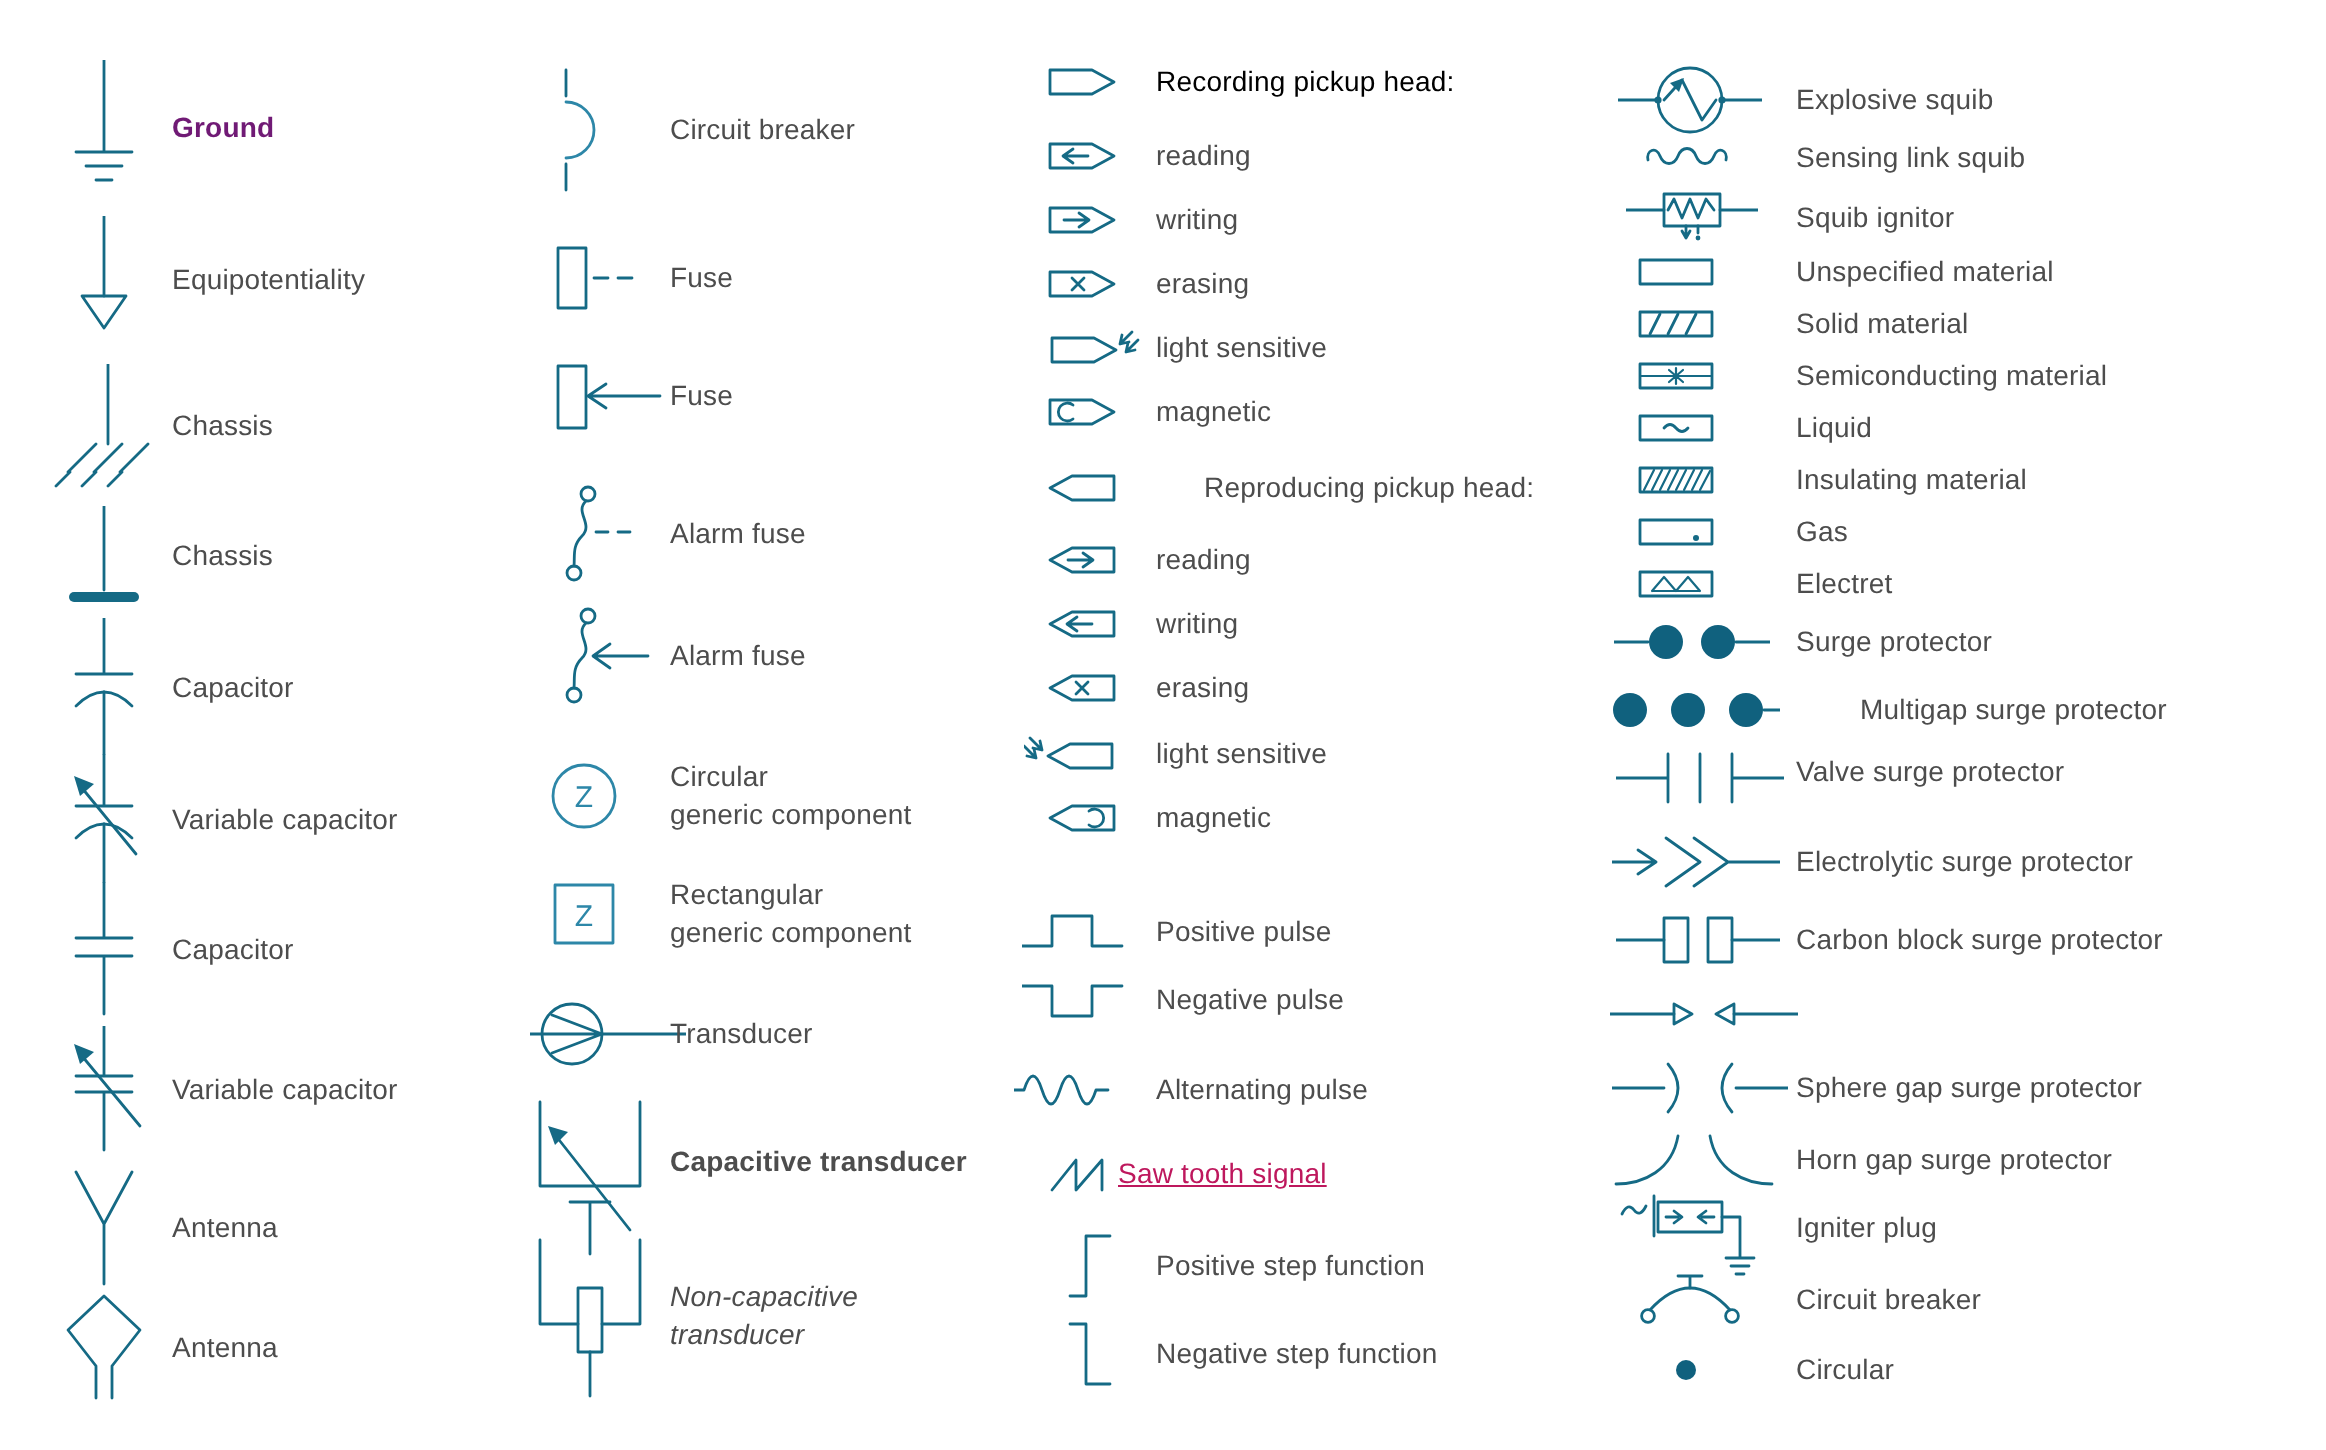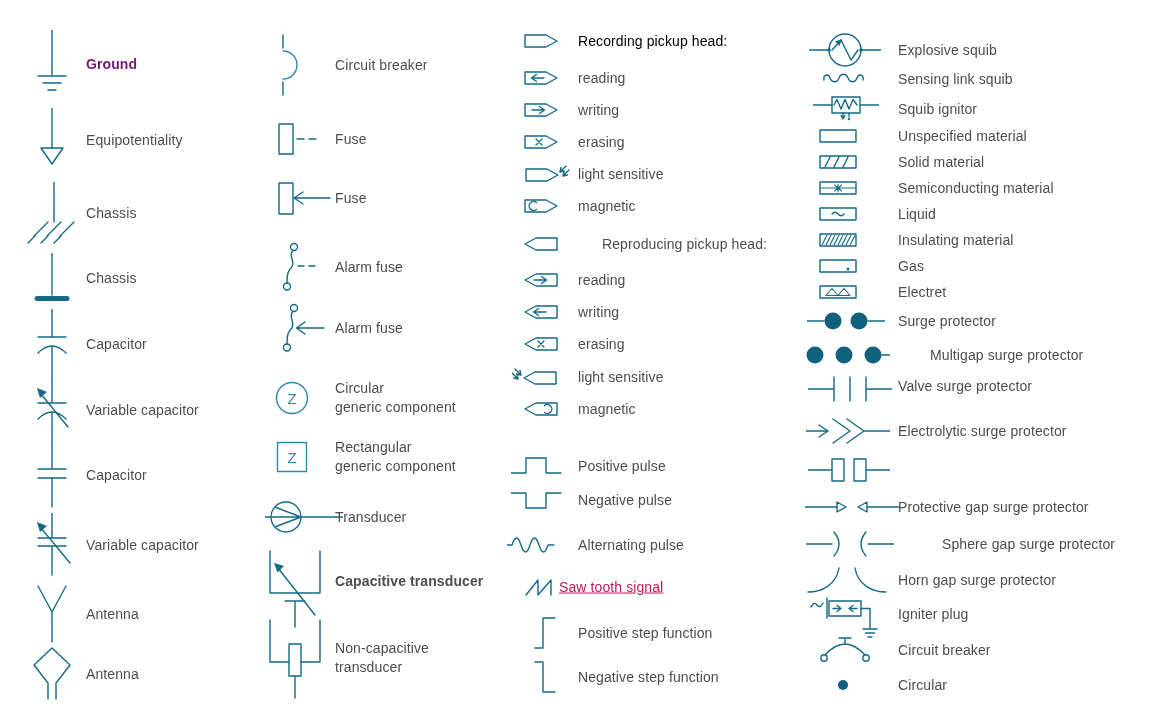--- a/index.html
+++ b/index.html
@@ -153,21 +153,21 @@
       </svg>
     </span>
     <div class="lbl" style="left: 335px; top: 581px; color: rgb(77, 77, 77); font-weight: bold;">Capacitive transducer</div>
     <span class="sym" style="left: 265px; top: 618px;">
       <svg width="60" height="84" viewBox="0 0 60 84" fill="none" stroke="#156a85" stroke-width="1.4" stroke-linecap="round" stroke-linejoin="round">
         <path d="M5,2 V44 H24 M55,2 V44 H36"></path>
         <rect x="24" y="26" width="12" height="32"></rect>
         <path d="M30,58 V80"></path>
       </svg>
     </span>
-    <div class="lbl" style="left: 335px; top: 658px; color: rgb(77, 77, 77);">Non-capacitive
+    <div class="lbl" style="left: 335px; top: 658px; color: rgb(77, 77, 77); font-style: italic;">Non-capacitive
 transducer</div>
     <span class="sym" style="left: 523px; top: 33px;">
       <svg width="36" height="16" viewBox="0 0 36 16" fill="none" stroke="#156a85" stroke-width="1.4" stroke-linecap="round" stroke-linejoin="round">
         <path d="M2,2 H23 L34,8 L23,14 H2 Z"></path>
       </svg>
     </span>
     <div class="lbl" style="left: 578px; top: 41px; color: #000000;">Recording pickup head:</div>
     <span class="sym" style="left: 523px; top: 70px;">
       <svg width="36" height="16" viewBox="0 0 36 16" fill="none" stroke="#156a85" stroke-width="1.4" stroke-linecap="round" stroke-linejoin="round">
         <path d="M2,2 H23 L34,8 L23,14 H2 Z"></path>
@@ -384,35 +384,35 @@
       </svg>
     </span>
     <div class="lbl" style="left: 898px; top: 431px; color: rgb(77, 77, 77);">Electrolytic surge protector</div>
     <span class="sym" style="left: 808px; top: 456px;">
       <svg width="82" height="28" viewBox="0 0 82 28" fill="none" stroke="#156a85" stroke-width="1.4" stroke-linecap="round" stroke-linejoin="round">
         <path d="M0,14 H24 M58,14 H82"></path>
         <rect x="24" y="3" width="12" height="22"></rect>
         <rect x="46" y="3" width="12" height="22"></rect>
       </svg>
     </span>
+    <div class="lbl" style="left: 898px; top: 470px; color: rgb(77, 77, 77);">Carbon block surge protector</div>
     <span class="sym" style="left: 805px; top: 498px;">
       <svg width="94" height="18" viewBox="0 0 94 18" fill="none" stroke="#156a85" stroke-width="1.4" stroke-linecap="round" stroke-linejoin="round">
         <path d="M0,9 H32 M62,9 H94"></path>
         <path d="M32,4 L41,9 L32,14 Z"></path>
         <path d="M62,4 L53,9 L62,14 Z"></path>
       </svg>
     </span>
-    <div class="lbl" style="left: 898px; top: 507px; color: rgb(77, 77, 77);">Protective gap surge protector</div>
     <span class="sym" style="left: 806px; top: 529px;">
       <svg width="88" height="30" viewBox="0 0 88 30" fill="none" stroke="#156a85" stroke-width="1.4" stroke-linecap="round" stroke-linejoin="round">
         <path d="M0,15 H26 M62,15 H88"></path>
         <path d="M28,3 Q38,15 28,27 M60,3 Q50,15 60,27"></path>
       </svg>
     </span>
-    <div class="lbl" style="left: 898px; top: 544px; color: rgb(77, 77, 77); margin-left: 44px;">Sphere gap surge protector</div>
+    <div class="lbl" style="left: 898px; top: 544px; color: rgb(77, 77, 77);">Sphere gap surge protector</div>
     <span class="sym" style="left: 806px; top: 565px;">
       <svg width="82" height="30" viewBox="0 0 82 30" fill="none" stroke="#156a85" stroke-width="1.4" stroke-linecap="round" stroke-linejoin="round">
         <path d="M2,27 C16,27 30,20 33,3 M80,27 C66,27 52,20 49,3"></path>
       </svg>
     </span>
     <div class="lbl" style="left: 898px; top: 580px; color: rgb(77, 77, 77);">Horn gap surge protector</div>
     <span class="sym" style="left: 808px; top: 593px;">
       <svg width="78" height="46" viewBox="0 0 78 46" fill="none" stroke="#156a85" stroke-width="1.4" stroke-linecap="round" stroke-linejoin="round">
         <path d="M3,14 Q6,8 9,12 Q12,16 15,10"></path>
         <path d="M19,5 V25"></path>

